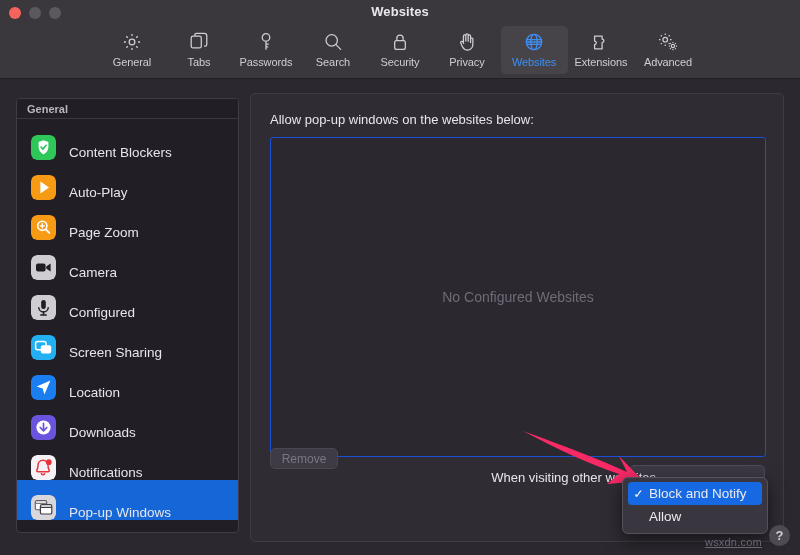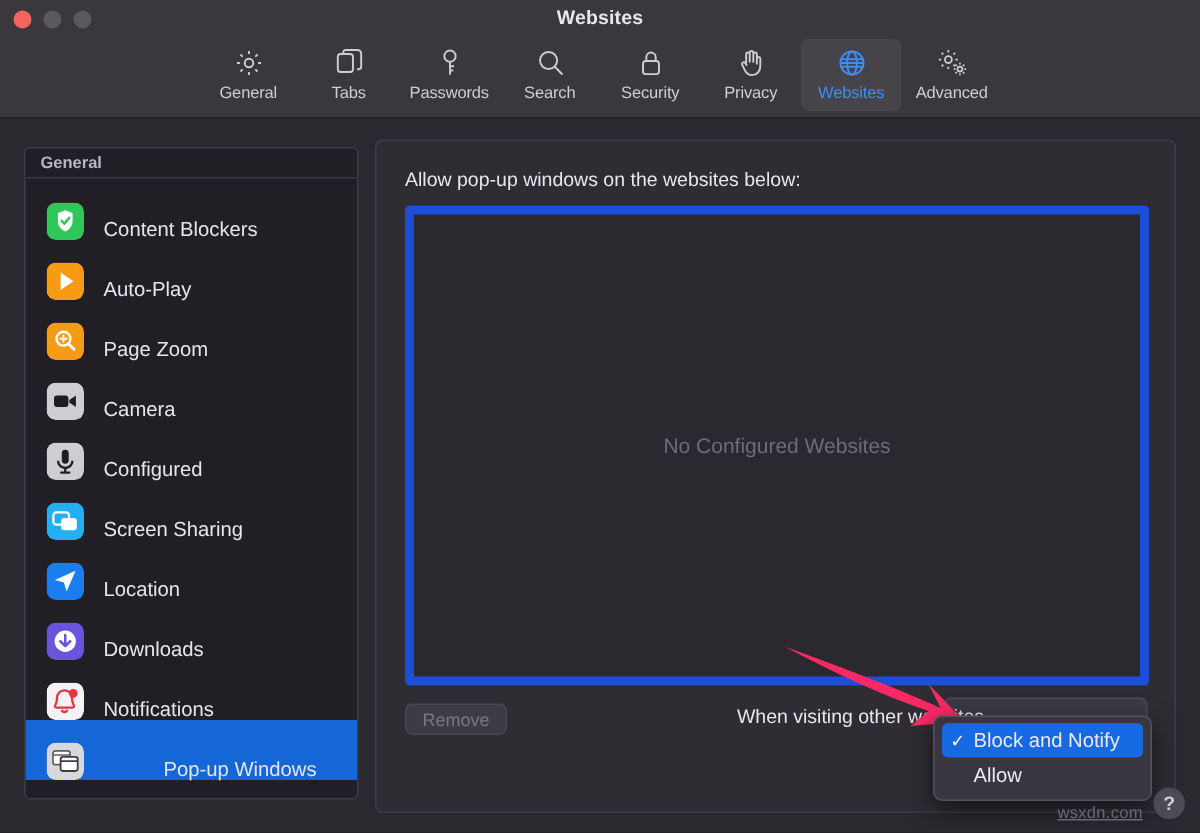--- a/index.html
+++ b/index.html
@@ -89,21 +89,21 @@
     background: #211e26;
     border-bottom: 1px solid #3b3842;
   }
   .side-list { padding-top: 1px; }
   .side-item {
     height: 40px;
     display: flex; align-items: flex-end;
     padding-left: 14px;
     cursor: default;
   }
-  .side-item.active { background: #1566d6; gap: 40px; }
+  .side-item.active { background: #1566d6; }
   .side-ico {
     width: 25px; height: 25px; border-radius: 6px;
     display: flex; align-items: center; justify-content: center;
     flex: 0 0 auto;
     overflow: hidden;
   }
   .side-ico svg { display: block; }
   .side-label {
     margin-left: 13px;
     font-size: 13.5px; color: #e7e5eb;
@@ -118,30 +118,30 @@
     border-radius: 5px;
   }
   .pane-title {
     position: absolute; left: 19px; top: 18px;
     font-size: 13px; color: #e8e6ec;
   }
   .listbox {
     position: absolute; left: 19px; top: 43px;
     width: 496px; height: 320px;
     background: #2b282f;
-    border: 6px solid #1d4ed8;
+    border: 1px solid #1d4ed8;
     border-radius: 3px;
     display: flex; align-items: center; justify-content: center;
   }
   .empty-text {
     font-size: 14px; color: #6f6b78;
   }
 
   .remove-btn {
-    position: absolute; left: 19px; top: 375px;
+    position: absolute; left: 19px; top: 354px;
     width: 68px; height: 21px;
     background: #3e3b44;
     border: 1px solid #4a4751;
     border-radius: 5px;
     font-size: 12px; color: #7a7683;
     display: flex; align-items: center; justify-content: center;
     cursor: default;
   }
   .visit-label {
     position: absolute; right: 127px; top: 376px;
@@ -290,20 +290,28 @@
       <span class="tb-icon">
         <svg width="22" height="22" viewBox="0 0 24 24" fill="none" stroke="#3d8ef5" stroke-width="1.4">
           <circle cx="12" cy="12" r="8.4"></circle>
           <ellipse cx="12" cy="12" rx="3.6" ry="8.4"></ellipse>
           <path d="M3.7 9.3h16.6M3.7 14.7h16.6M3.6 12h16.8"></path>
         </svg>
       </span>
       <span class="tb-label">Websites</span>
     </div>
 
+    <div class="tb-item">
+      <span class="tb-icon">
+        <svg width="22" height="22" viewBox="0 0 24 24" fill="none" stroke="#cfccd4" stroke-width="1.4" stroke-linejoin="round">
+          <path d="M5 5.6h8.2v3.2a1.9 1.9 0 1 1 0 3.8v6.8H5v-4.6a1.9 1.9 0 1 0 0-3.8z"></path>
+        </svg>
+      </span>
+      <span class="tb-label">Extensions</span>
+    </div>
 
     <div class="tb-item">
       <span class="tb-icon">
         <svg width="24" height="22" viewBox="0 0 26 24" fill="none" stroke="#cfccd4" stroke-width="1.3">
           <circle cx="10" cy="9.5" r="2.5"></circle>
           <path d="M10 2.6v1.7M10 14.7v1.7M3.1 9.5h1.7M15.2 9.5h1.7M5.1 4.6l1.2 1.2M13.7 13.2l1.2 1.2M14.9 4.6l-1.2 1.2M6.3 13.2l-1.2 1.2"></path>
           <circle cx="18.4" cy="16.4" r="1.8"></circle>
           <path d="M18.4 11.9v1.2M18.4 19.7v1.2M13.9 16.4h1.2M21.7 16.4h1.2M15.2 13.2l.9.9M20.7 18.7l.9.9M21.6 13.2l-.9.9M16.1 18.7l-.9.9"></path>
         </svg>
       </span>

